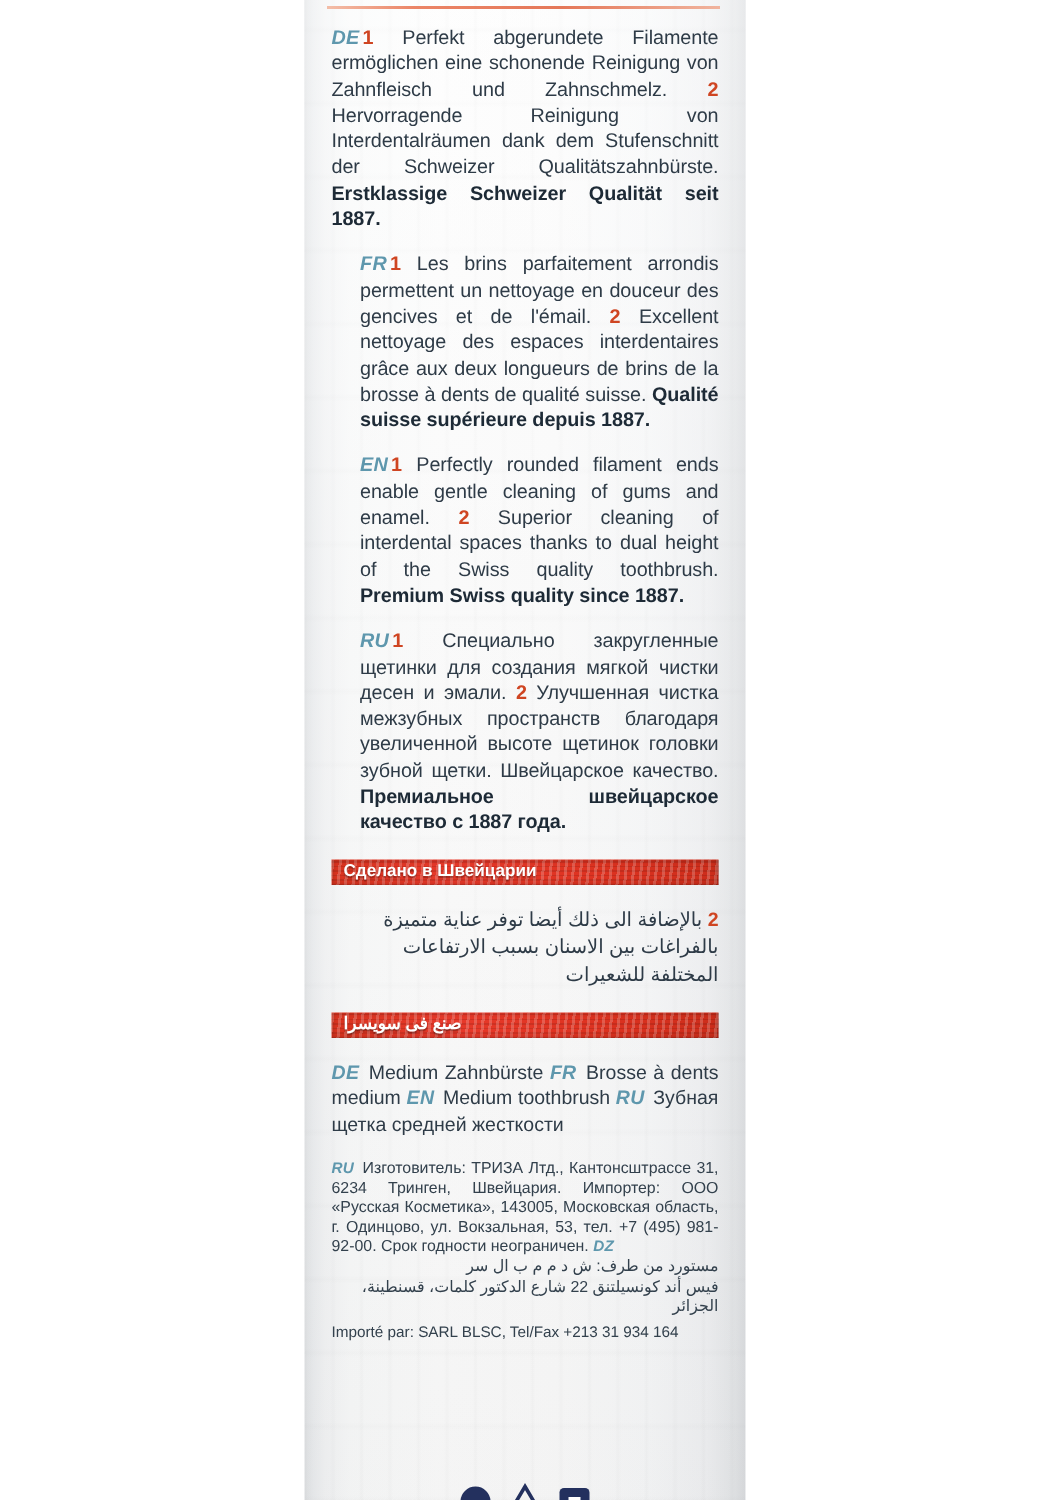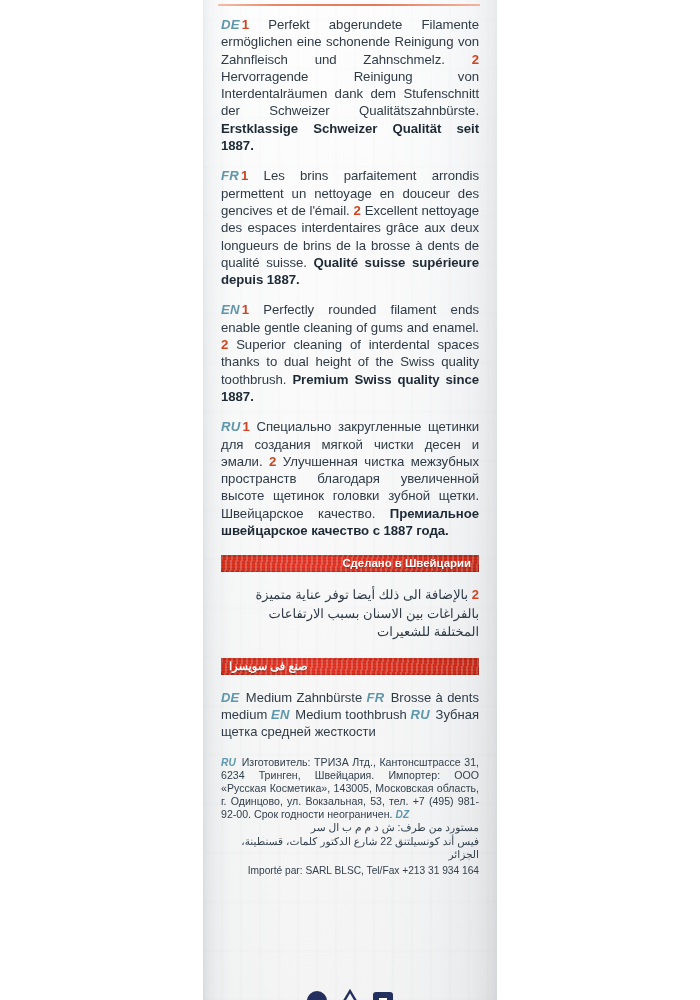--- a/index.html
+++ b/index.html
@@ -59,21 +59,21 @@
     opacity:.85;
   }
 
   .block {
     color:#2e3b47;
     font-size:13.2px;
     line-height:17.3px;
     text-align:justify;
     letter-spacing:-0.05px;
   }
-  .block + .block { margin-top:13px; }
+  .block + .block { margin-top:13px;margin-left:19px; }
 
   .lang {
     font-style:italic;
     font-weight:bold;
     color:#5e97ad;
     letter-spacing:.2px;
     margin-right:2px;
   }
   .num {
     font-weight:bold;
@@ -96,21 +96,21 @@
   }
   .banner span {
     color:#ffffff;
     font-size:11.4px;
     font-weight:bold;
     width:100%;
     padding:0 8px;
     text-shadow:0 1px 1px rgba(0,0,0,.35);
     line-height:17px;
   }
-  .banner.ru span { text-align:right; }
+  .banner.ru span { }
   .banner.ar span { text-align:left; direction:rtl; }
 
   
   .ar-block {
     direction:rtl;
     text-align:right;
     color:#2e3b47;
     font-size:13px;
     line-height:18.5px;
     margin-top:4px;
@@ -138,21 +138,21 @@
     line-height:13.1px;
     text-align:justify;
   }
   .fineprint .lang { font-size:10.2px; }
   .fp-ar {
     direction:rtl; text-align:right;
     display:block;
     line-height:13.4px;
   }
   .fp-center {
-    text-align:right;
+    text-align:left;
     display:block;
     margin-top:3px;
     font-size:10.2px;
   }
 
   
   .icons {
     position:absolute;
     left:0; right:0; bottom:-12px;
     display:flex;

